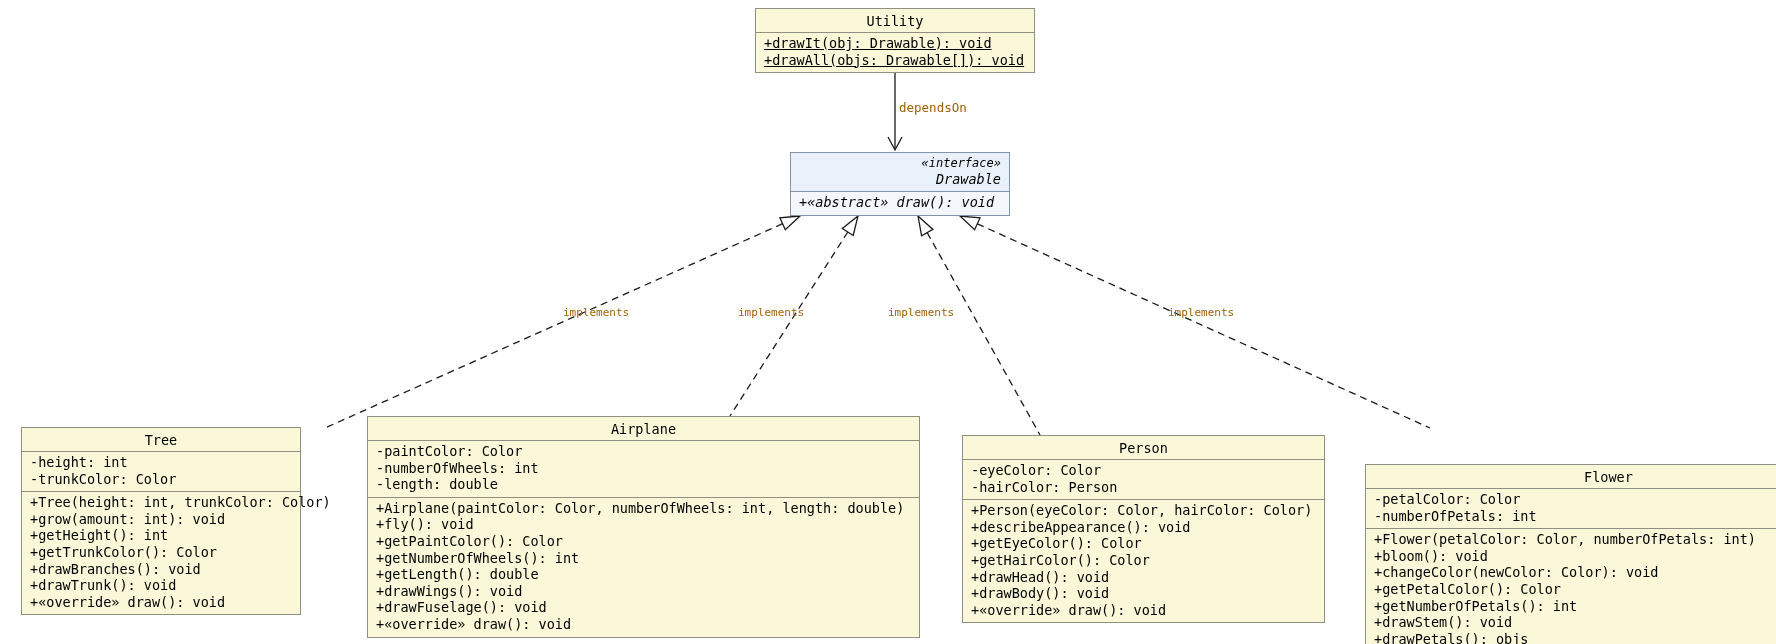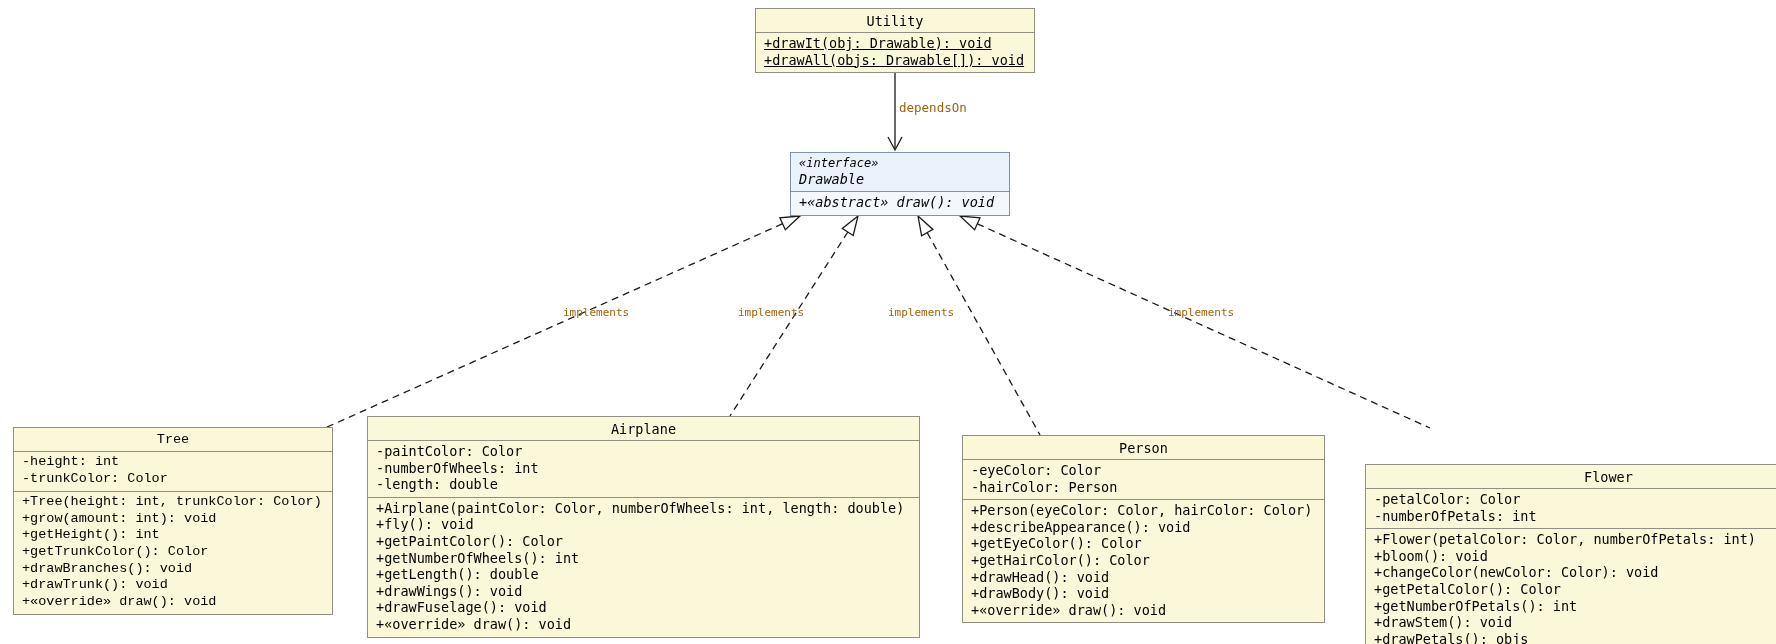--- a/index.html
+++ b/index.html
@@ -54,21 +54,21 @@
     text-align: center;
     padding: 3px 8px 2px 8px;
     line-height: 18px;
     border-bottom: 1px solid var(--class_border, #8f8f82);
     white-space: pre;
   }
   .interface .uml-title-wrap {
     background: var(--interface_header_fill, #e9f1fb);
     border-bottom: 1px solid var(--interface_border, #8494a8);
     border-radius: 3px 3px 0 0;
-    text-align: left;
+    text-align: right;
     padding: 3px 8px 3px 8px;
   }
   .interface .stereotype {
     font-size: 12px;
     line-height: 15px;
     white-space: pre;
   }
   .interface .iface-name {
     font-size: 13.5px;
     line-height: 17px;
@@ -133,21 +133,21 @@
   <div class="uml-class interface" style="left:790px; top:152px; width:220px;">
     <div class="uml-title-wrap">
       <div class="stereotype">«interface»</div>
       <div class="iface-name">Drawable</div>
     </div>
     <div class="uml-compartment">
         <div>+«abstract» draw(): void</div>
       </div>
   </div>
 
-  <div class="uml-class" style="left:13px; top:427px; width:320px;font-family:Liberation Mono, monospace;">
+  <div class="uml-class" style="left:21px; top:427px; width:280px;">
     <div class="uml-title">Tree</div>
     <div class="uml-compartment">
         <div>-height: int</div>
         <div>-trunkColor: Color</div>
       </div>
     <div class="uml-compartment">
         <div>+Tree(height: int, trunkColor: Color)</div>
         <div>+grow(amount: int): void</div>
         <div>+getHeight(): int</div>
         <div>+getTrunkColor(): Color</div>

